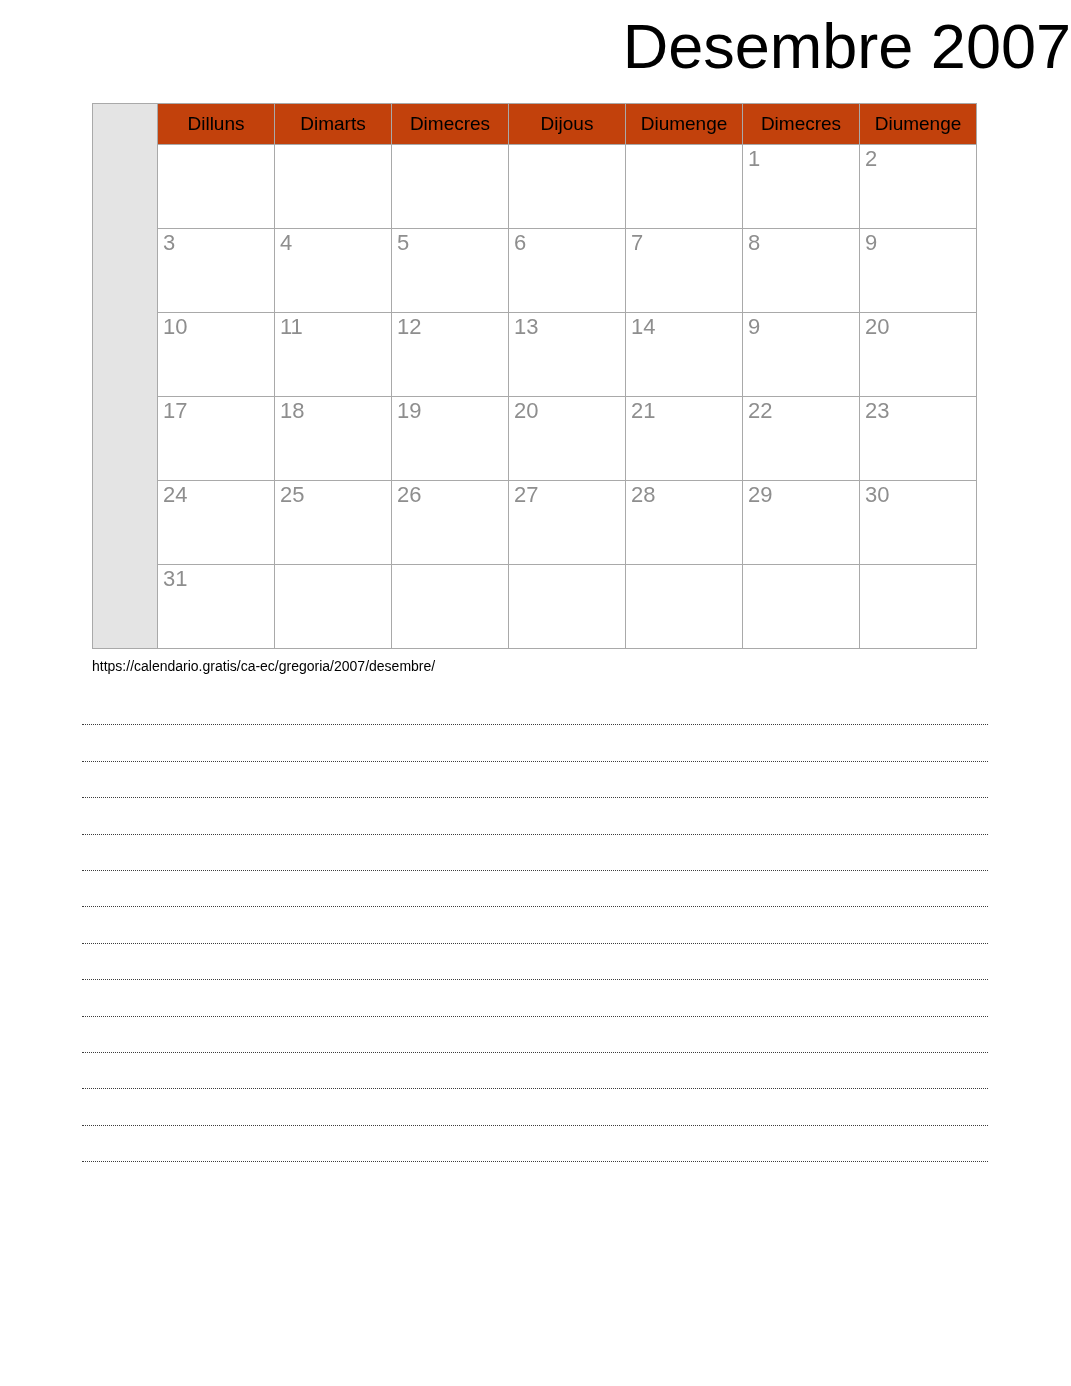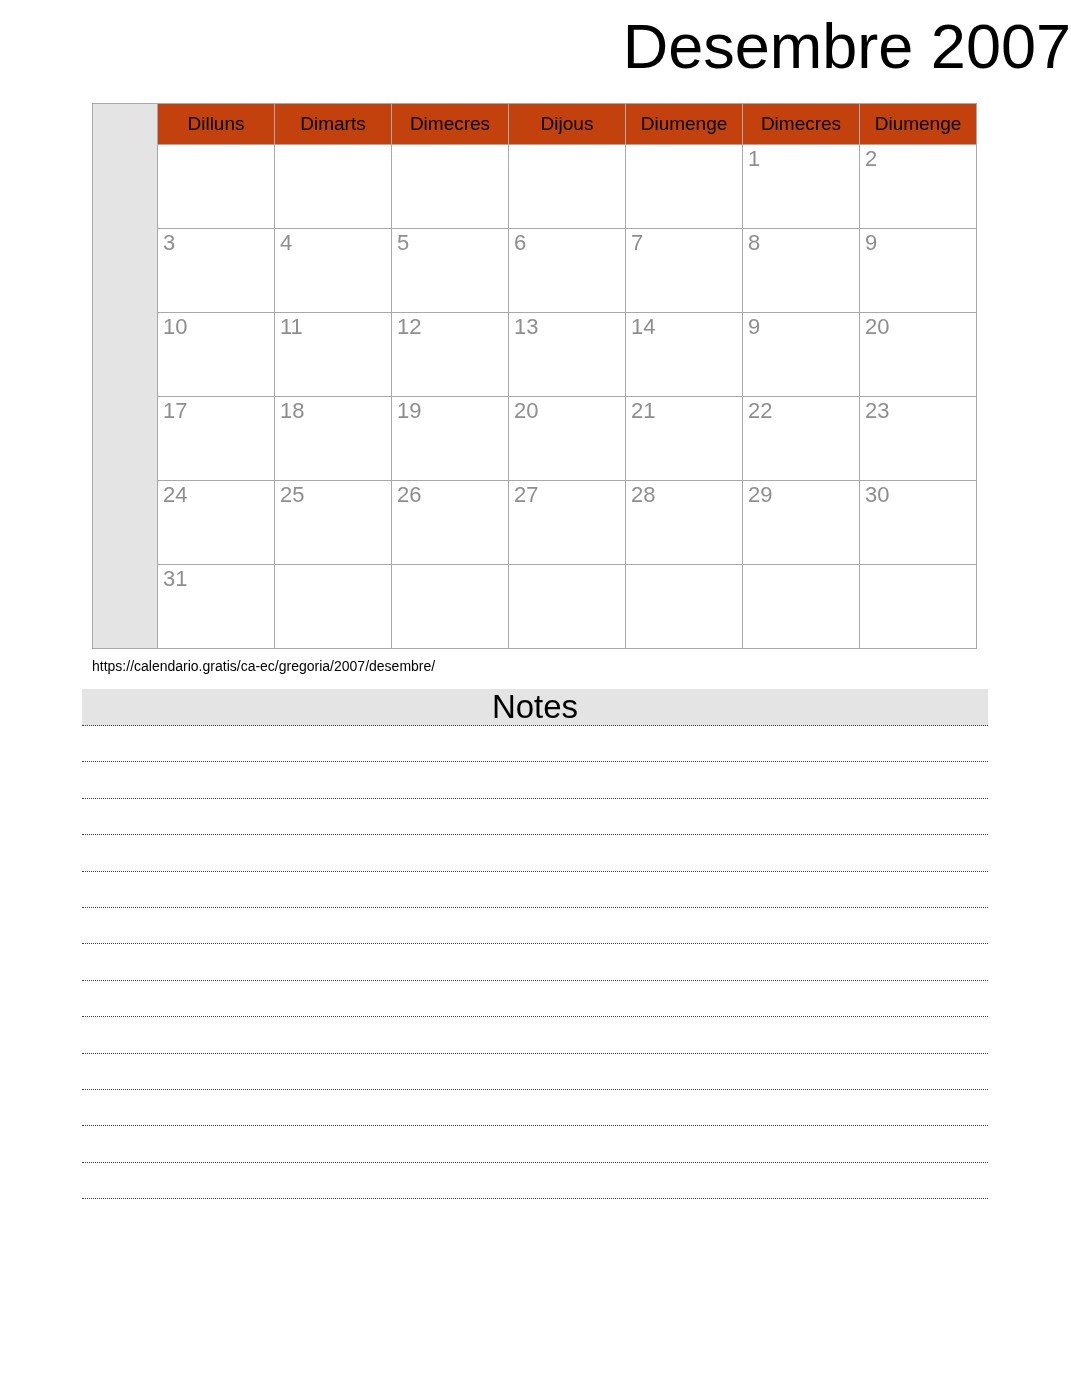--- a/index.html
+++ b/index.html
@@ -150,21 +150,20 @@
       <td class="day"></td>
       <td class="day"></td>
       <td class="day"></td>
     </tr>
   </tbody>
 </table>
 
 <div class="source-url">https://calendario.gratis/ca-ec/gregoria/2007/desembre/</div>
 
 <div class="notes">
-  <div class="notes-header">Notes</div>
   <div class="note-line"></div>
   <div class="note-line"></div>
   <div class="note-line"></div>
   <div class="note-line"></div>
   <div class="note-line"></div>
   <div class="note-line"></div>
   <div class="note-line"></div>
   <div class="note-line"></div>
   <div class="note-line"></div>
   <div class="note-line"></div>

